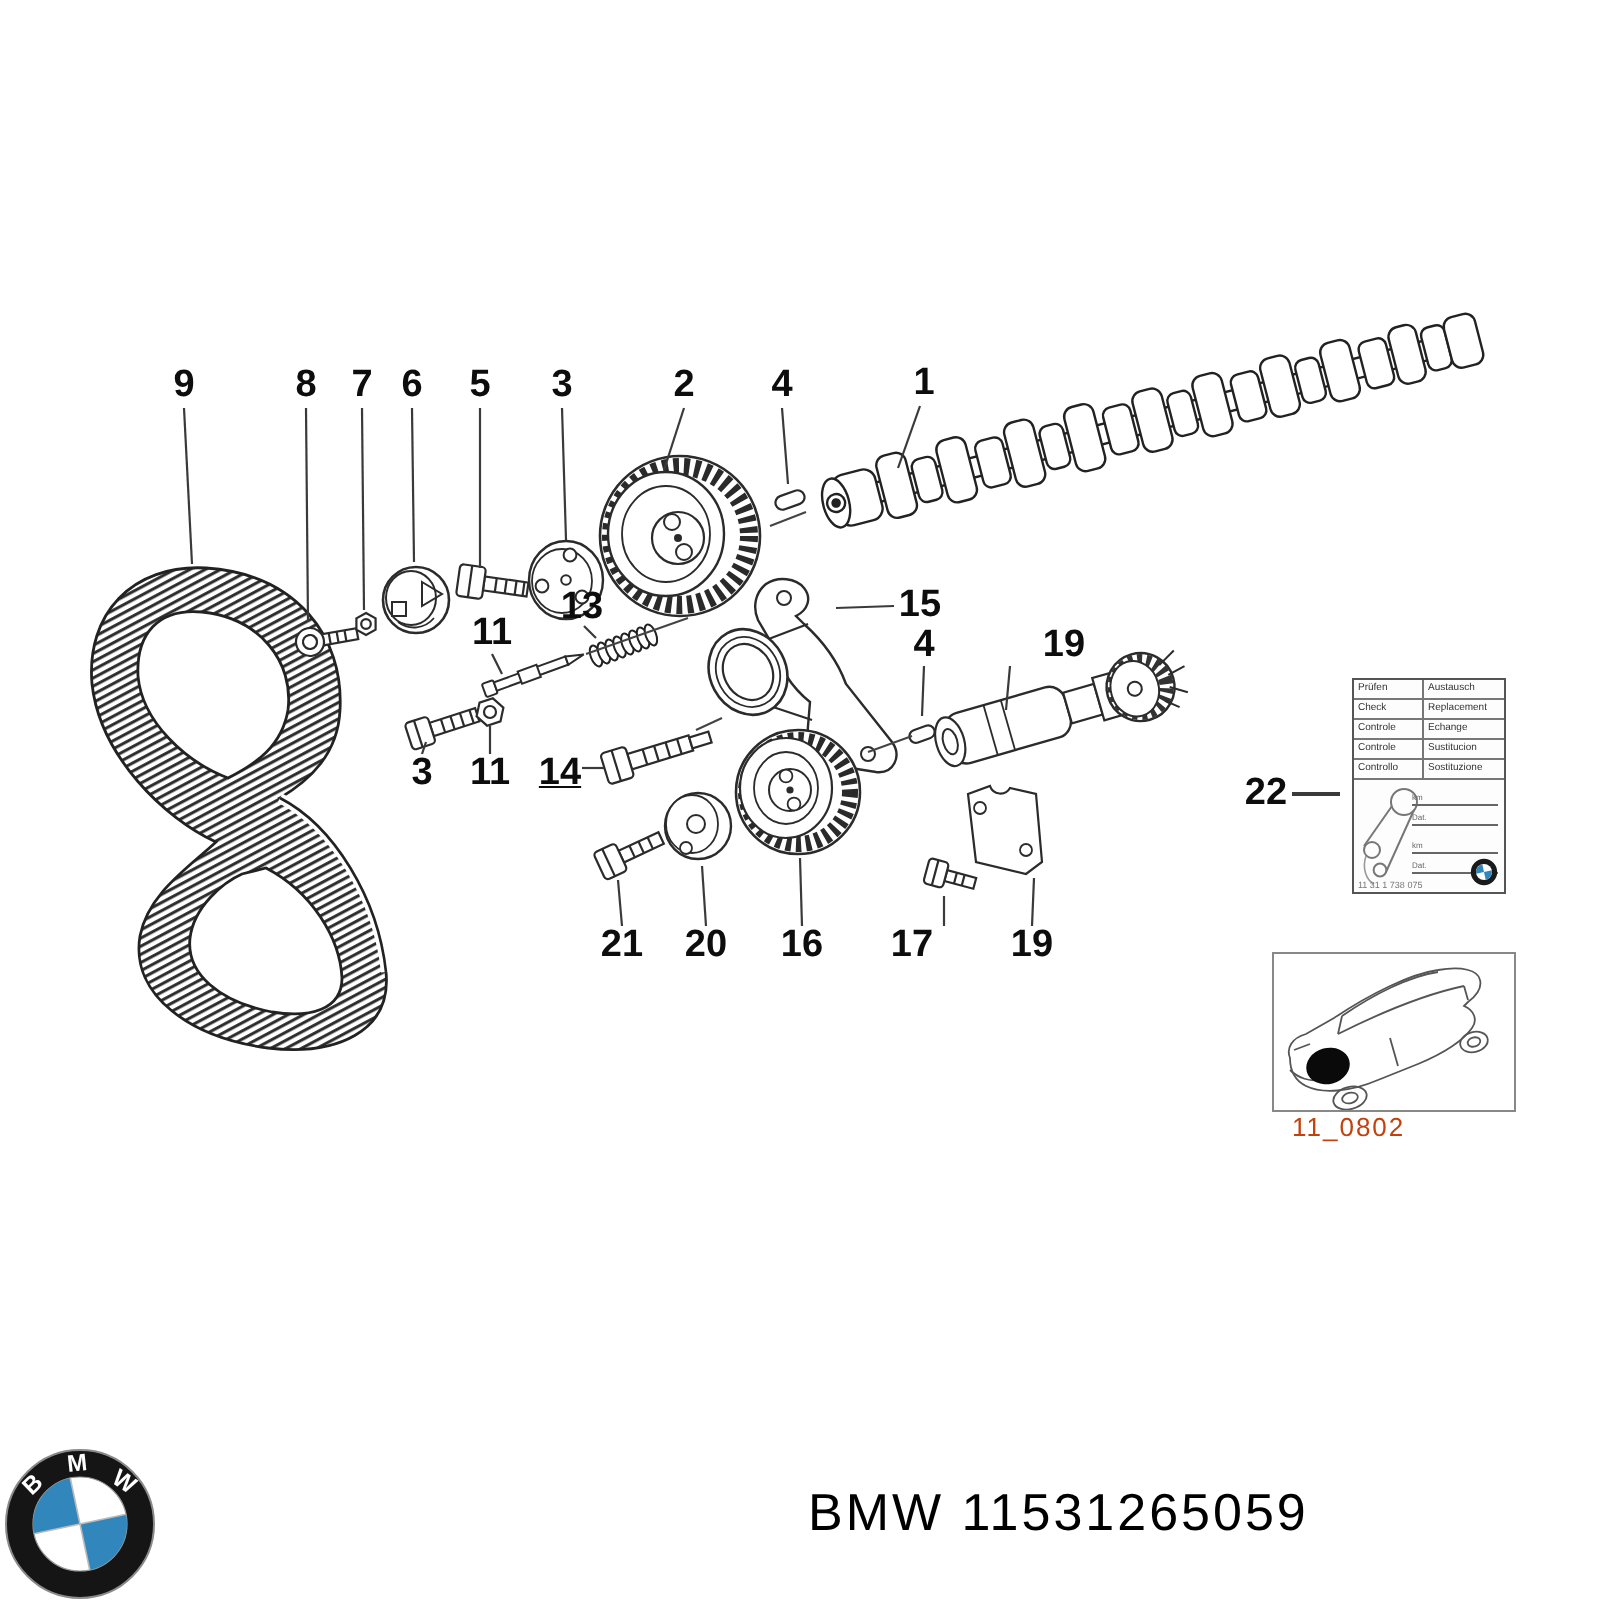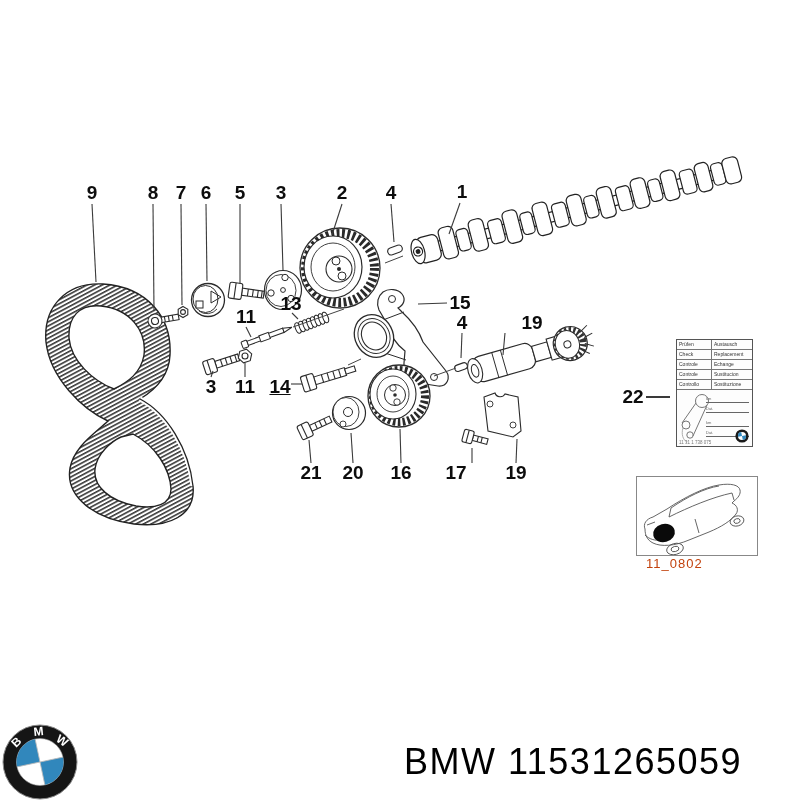--- a/index.html
+++ b/index.html
@@ -28,21 +28,21 @@
   .sticker-code{position:absolute;left:2px;bottom:1px;font-size:4.5px;color:#777;
                 white-space:nowrap;}
   .mini-logo{position:absolute;right:3px;bottom:3px;}
   
   .car-box{position:absolute;left:636px;top:476px;width:122px;height:80px;
            border:1px solid #888;box-sizing:border-box;background:#fff;}
   .car-caption{position:absolute;left:646px;top:556px;width:110px;font-size:13px;
                color:#c2410c;letter-spacing:1px;}
   
   .footer-logo{position:absolute;left:2px;top:724px;}
-  .footer-text{position:absolute;left:404px;top:741px;font-size:36px;color:#000;
+  .footer-text{position:absolute;left:404px;top:741px;font-size:26px;color:#000;
                letter-spacing:1.5px;white-space:nowrap;}
 </style>
 </head>
 <body>
 
 <div class="page">
 
   <svg class="diagram-svg" width="800" height="800" viewBox="0 0 800 800">
     <defs>
       <pattern id="beltTeeth" width="3.6" height="3.6" patternUnits="userSpaceOnUse" patternTransform="rotate(62)">

